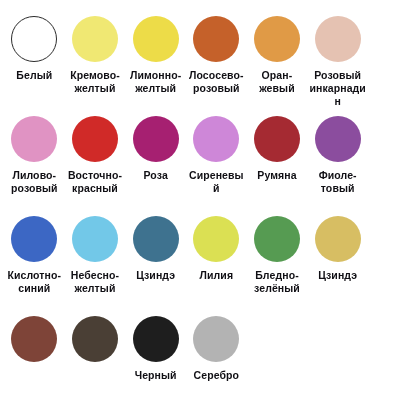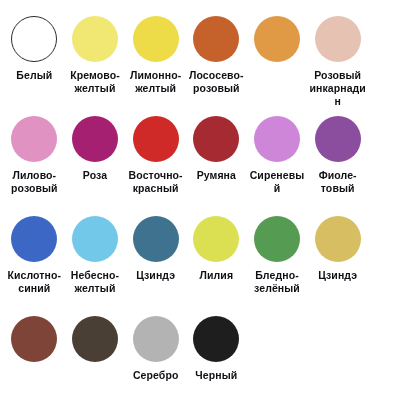--- a/index.html
+++ b/index.html
@@ -72,47 +72,49 @@
       <div class="swatch-label">Лимонно-
 желтый</div>
     </div>
     <div class="swatch-cell">
       <div class="swatch-dot" style="background: rgb(197, 97, 42);"></div>
       <div class="swatch-label">Лососево-
 розовый</div>
     </div>
     <div class="swatch-cell">
       <div class="swatch-dot" style="background: rgb(224, 154, 70);"></div>
+      <div class="swatch-label">Оран-
+жевый</div>
     </div>
     <div class="swatch-cell">
       <div class="swatch-dot" style="background: rgb(229, 194, 178);"></div>
       <div class="swatch-label">Розовый
 инкарнадин</div>
     </div>
     <div class="swatch-cell">
       <div class="swatch-dot" style="background: rgb(224, 147, 195);"></div>
       <div class="swatch-label">Лилово-
 розовый</div>
     </div>
     <div class="swatch-cell">
-      <div class="swatch-dot" style="background: rgb(166, 32, 113);"></div>
-      <div class="swatch-label">Роза</div>
-    </div>
-    <div class="swatch-cell">
       <div class="swatch-dot" style="background: rgb(208, 42, 40);"></div>
       <div class="swatch-label">Восточно-
 красный</div>
     </div>
     <div class="swatch-cell">
-      <div class="swatch-dot" style="background: rgb(165, 42, 50);"></div>
-      <div class="swatch-label">Румяна</div>
+      <div class="swatch-dot" style="background: rgb(166, 32, 113);"></div>
+      <div class="swatch-label">Роза</div>
     </div>
     <div class="swatch-cell">
       <div class="swatch-dot" style="background: rgb(206, 135, 216);"></div>
       <div class="swatch-label">Сиреневый</div>
+    </div>
+    <div class="swatch-cell">
+      <div class="swatch-dot" style="background: rgb(165, 42, 50);"></div>
+      <div class="swatch-label">Румяна</div>
     </div>
     <div class="swatch-cell">
       <div class="swatch-dot" style="background: rgb(139, 77, 158);"></div>
       <div class="swatch-label">Фиоле-
 товый</div>
     </div>
     <div class="swatch-cell">
       <div class="swatch-dot" style="background: rgb(60, 103, 196);"></div>
       <div class="swatch-label">Кислотно-
 синий</div>
@@ -139,20 +141,20 @@
       <div class="swatch-dot" style="background: rgb(215, 190, 99);"></div>
       <div class="swatch-label">Цзиндэ</div>
     </div>
     <div class="swatch-cell">
       <div class="swatch-dot" style="background: rgb(126, 68, 56);"></div>
     </div>
     <div class="swatch-cell">
       <div class="swatch-dot" style="background: rgb(74, 63, 53);"></div>
     </div>
     <div class="swatch-cell">
+      <div class="swatch-dot" style="background: rgb(30, 30, 30);"></div>
+      <div class="swatch-label">Черный</div>
+    </div>
+    <div class="swatch-cell">
       <div class="swatch-dot" style="background: rgb(179, 179, 179);"></div>
       <div class="swatch-label">Серебро</div>
-    </div>
-    <div class="swatch-cell">
-      <div class="swatch-dot" style="background: rgb(30, 30, 30);"></div>
-      <div class="swatch-label">Черный</div>
     </div>
   </div>
 
 </body></html>

